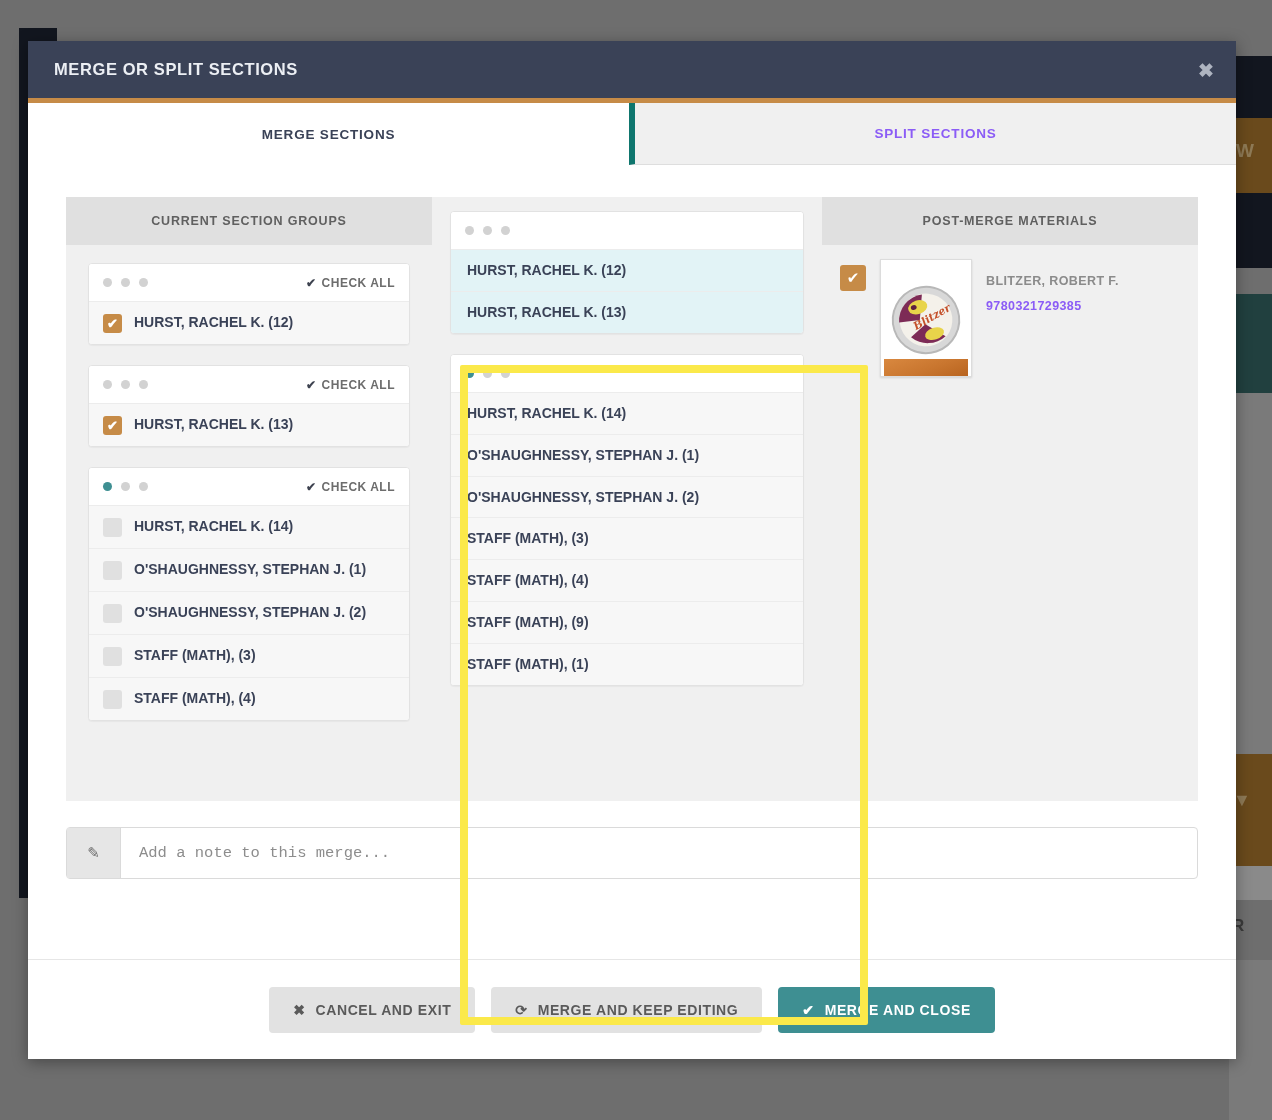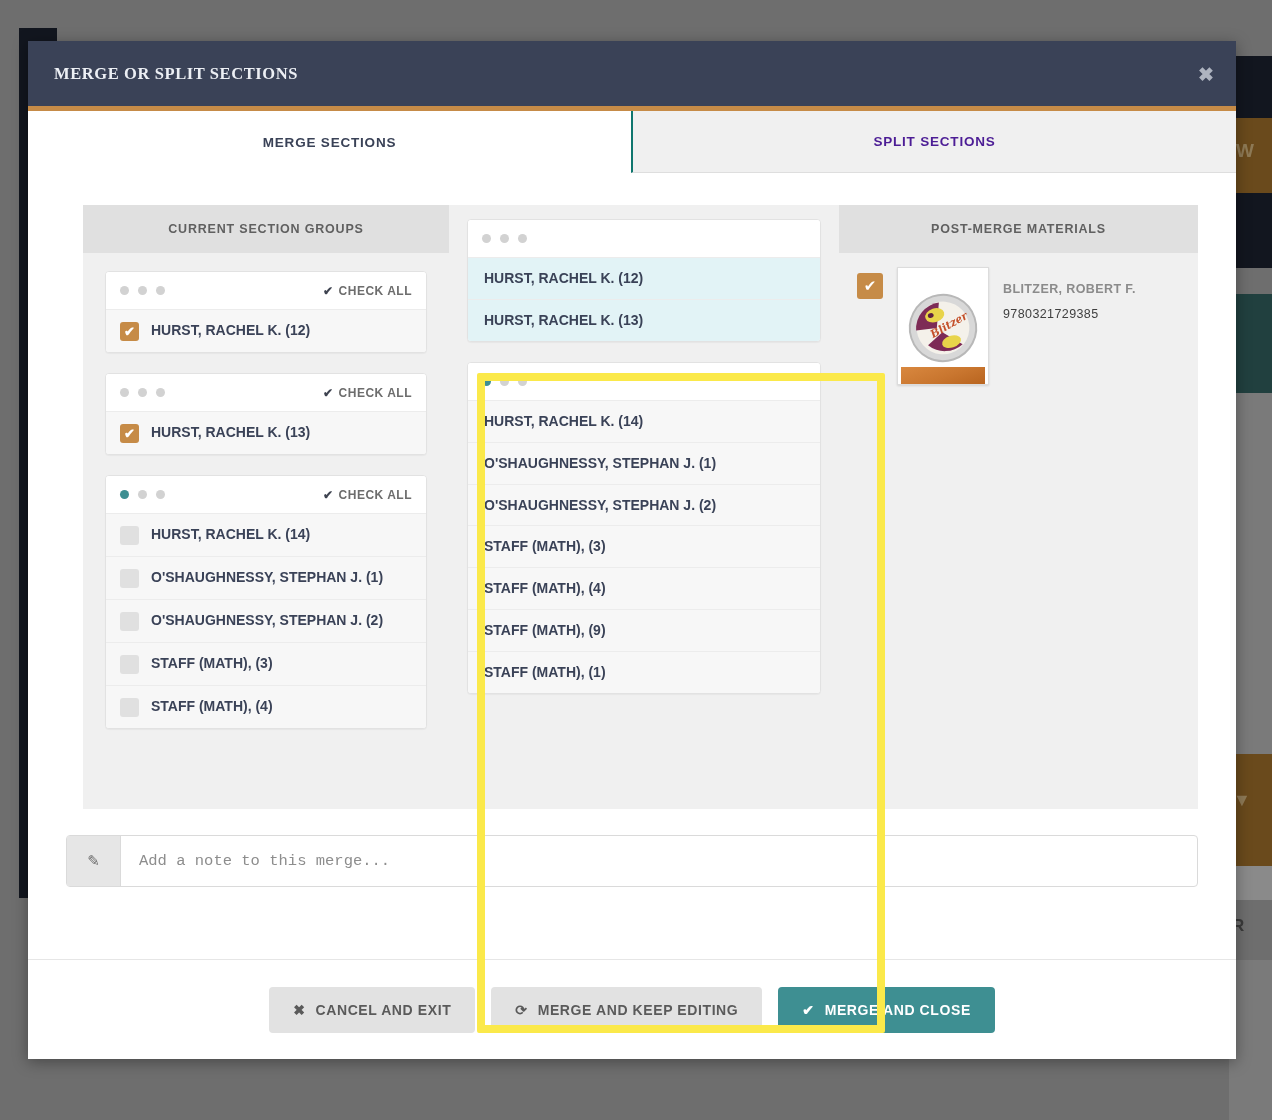--- a/index.html
+++ b/index.html
@@ -31,51 +31,51 @@
   .bg-r10 { position: absolute; right: 0; top: 932px; width: 43px; bottom: 0; background: #7a7a7a; }
 
   
   .modal {
     position: absolute; left: 28px; top: 41px;
     width: 1208px; height: 1018px;
     background: #ffffff;
     box-shadow: 0 3px 14px rgba(0,0,0,.35);
   }
   .modal-header {
-    position: relative; height: 70px;
+    position: relative; height: 62px;
     background: #3a4257;
     border-bottom: 5px solid #c68b47;
-    display: flex; align-items: center; font-family: Liberation Serif, serif;
+    display: flex; align-items: center;
   }
   .modal-title {
     color: #eceff4; font-size: 16.5px; font-weight: bold;
     letter-spacing: .6px; margin-left: 26px;
   }
   .modal-close {
     position: absolute; right: 22px; top: 50%; transform: translateY(-50%);
     color: #aeb4c0; font-size: 19px; font-weight: bold; line-height: 1;
     background: none; border: none; cursor: pointer; font-family: inherit;
   }
 
   
   .tabs { display: flex; height: 62px; }
   .tab {
     flex: 1; display: flex; align-items: center; justify-content: center;
     font-size: 13.5px; font-weight: bold; letter-spacing: .8px;
     cursor: pointer; border: none; font-family: inherit;
   }
   .tab.active { background: #ffffff; color: #3a4257; }
   .tab.inactive {
-    background: #f0f0f0; color: #4c1d95;
-    border-left: 2px solid #0f766e;
+    background: #f0f0f0; color: #8b5cf6;
+    border-left: 6px solid #0f766e;
     border-bottom: 1px solid #dedede;
   }
 
   
-  .modal-body { position: relative; padding: 32px 38px 0 38px; margin-left: 17px; }
+  .modal-body { position: relative; padding: 32px 38px 0 38px; }
   .columns { display: flex; height: 604px; }
   .col { display: flex; flex-direction: column; }
   .col-left  { width: 366px; }
   .col-mid   { width: 390px; }
   .col-right { flex: 1; }
 
   .col-head {
     height: 48px; background: #e0e0e0;
     display: flex; align-items: center; justify-content: center;
     font-size: 12.5px; font-weight: bold; color: #606060; letter-spacing: .8px;
@@ -142,21 +142,21 @@
     width: 100%; height: 100%;
     background: linear-gradient(160deg,#d9883f 0%,#c9762f 55%,#b8641f 100%);
     position: relative; overflow: hidden;
   }
   .mat-info { padding-top: 2px; }
   .mat-title {
     font-size: 16px; font-weight: bold; color: #3e4350;
     line-height: 1.28; letter-spacing: .3px; max-width: 160px;
   }
   .mat-author { font-size: 12.5px; font-weight: bold; color: #8b8b8b; margin-top: 13px; letter-spacing: .4px; }
-  .mat-isbn   { font-size: 12.5px; font-weight: normal; color: #404040; margin-top: 11px; letter-spacing: .4px; }
+  .mat-isbn   { font-size: 12.5px; font-weight: bold; color: #8b5cf6; margin-top: 11px; letter-spacing: .4px; }
 
   
   .annot {
     position: absolute; left: 432px; top: 200px;
     width: 408px; height: 660px;
     border: 8px solid #fbe94a; border-radius: 2px;
     pointer-events: none; z-index: 20;
   }
 
   

